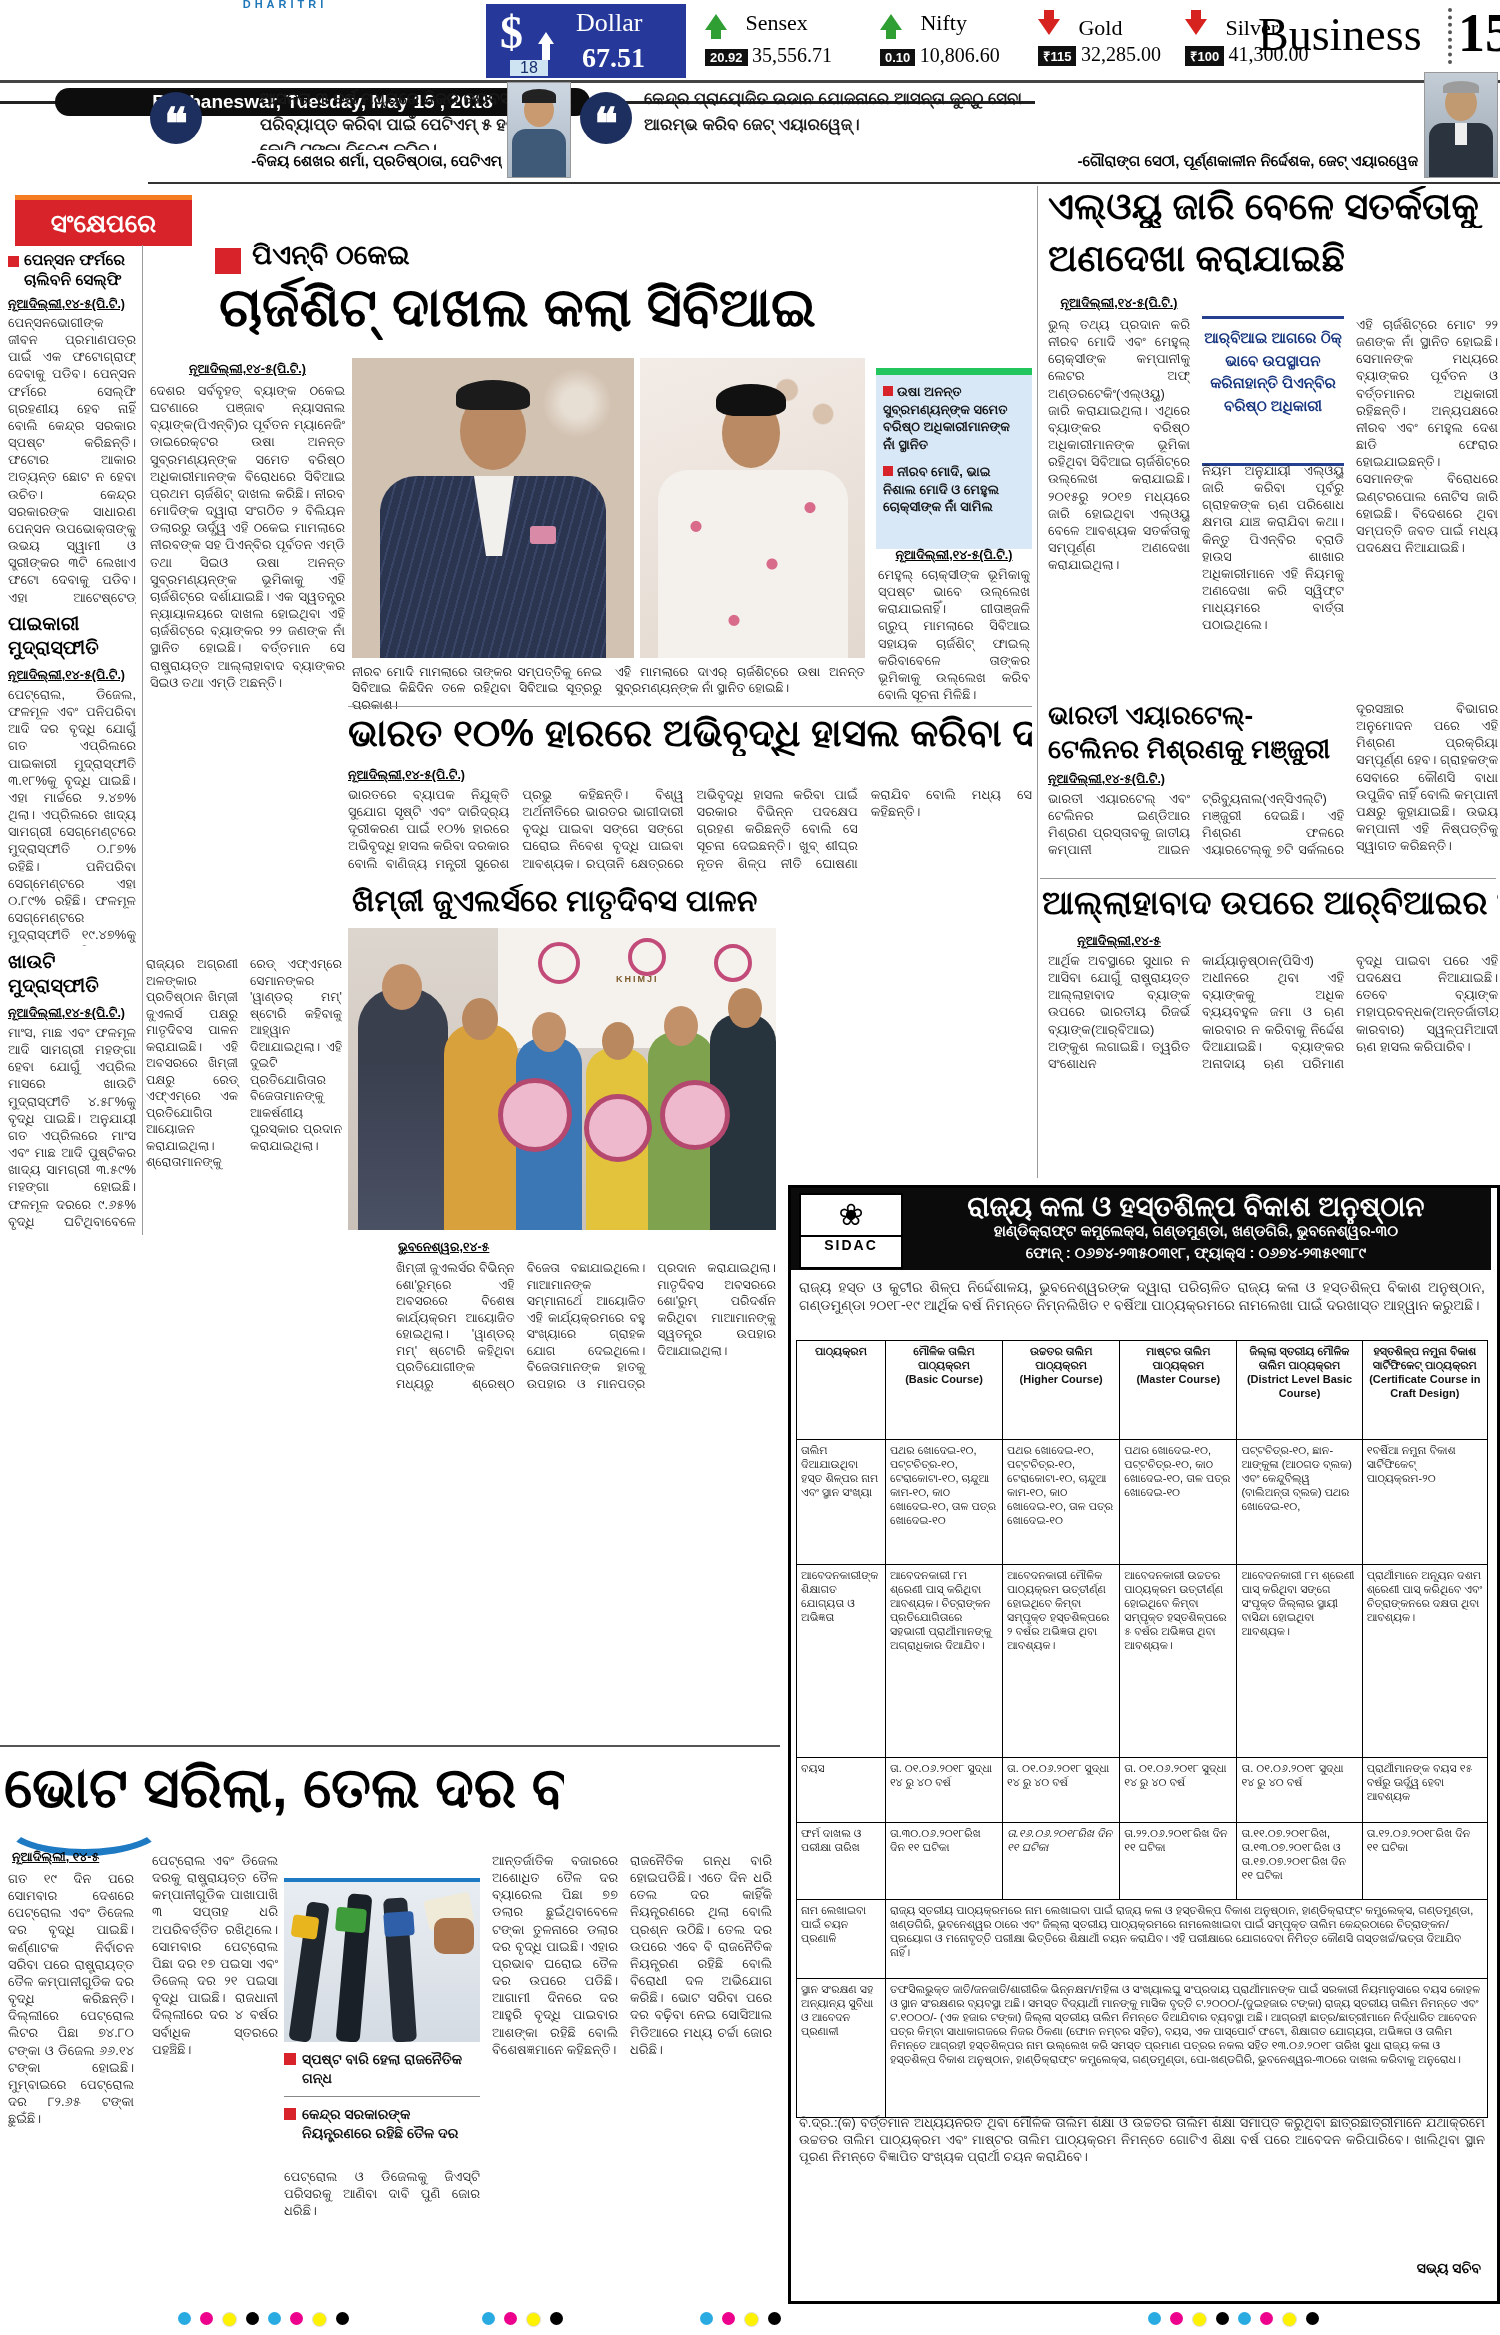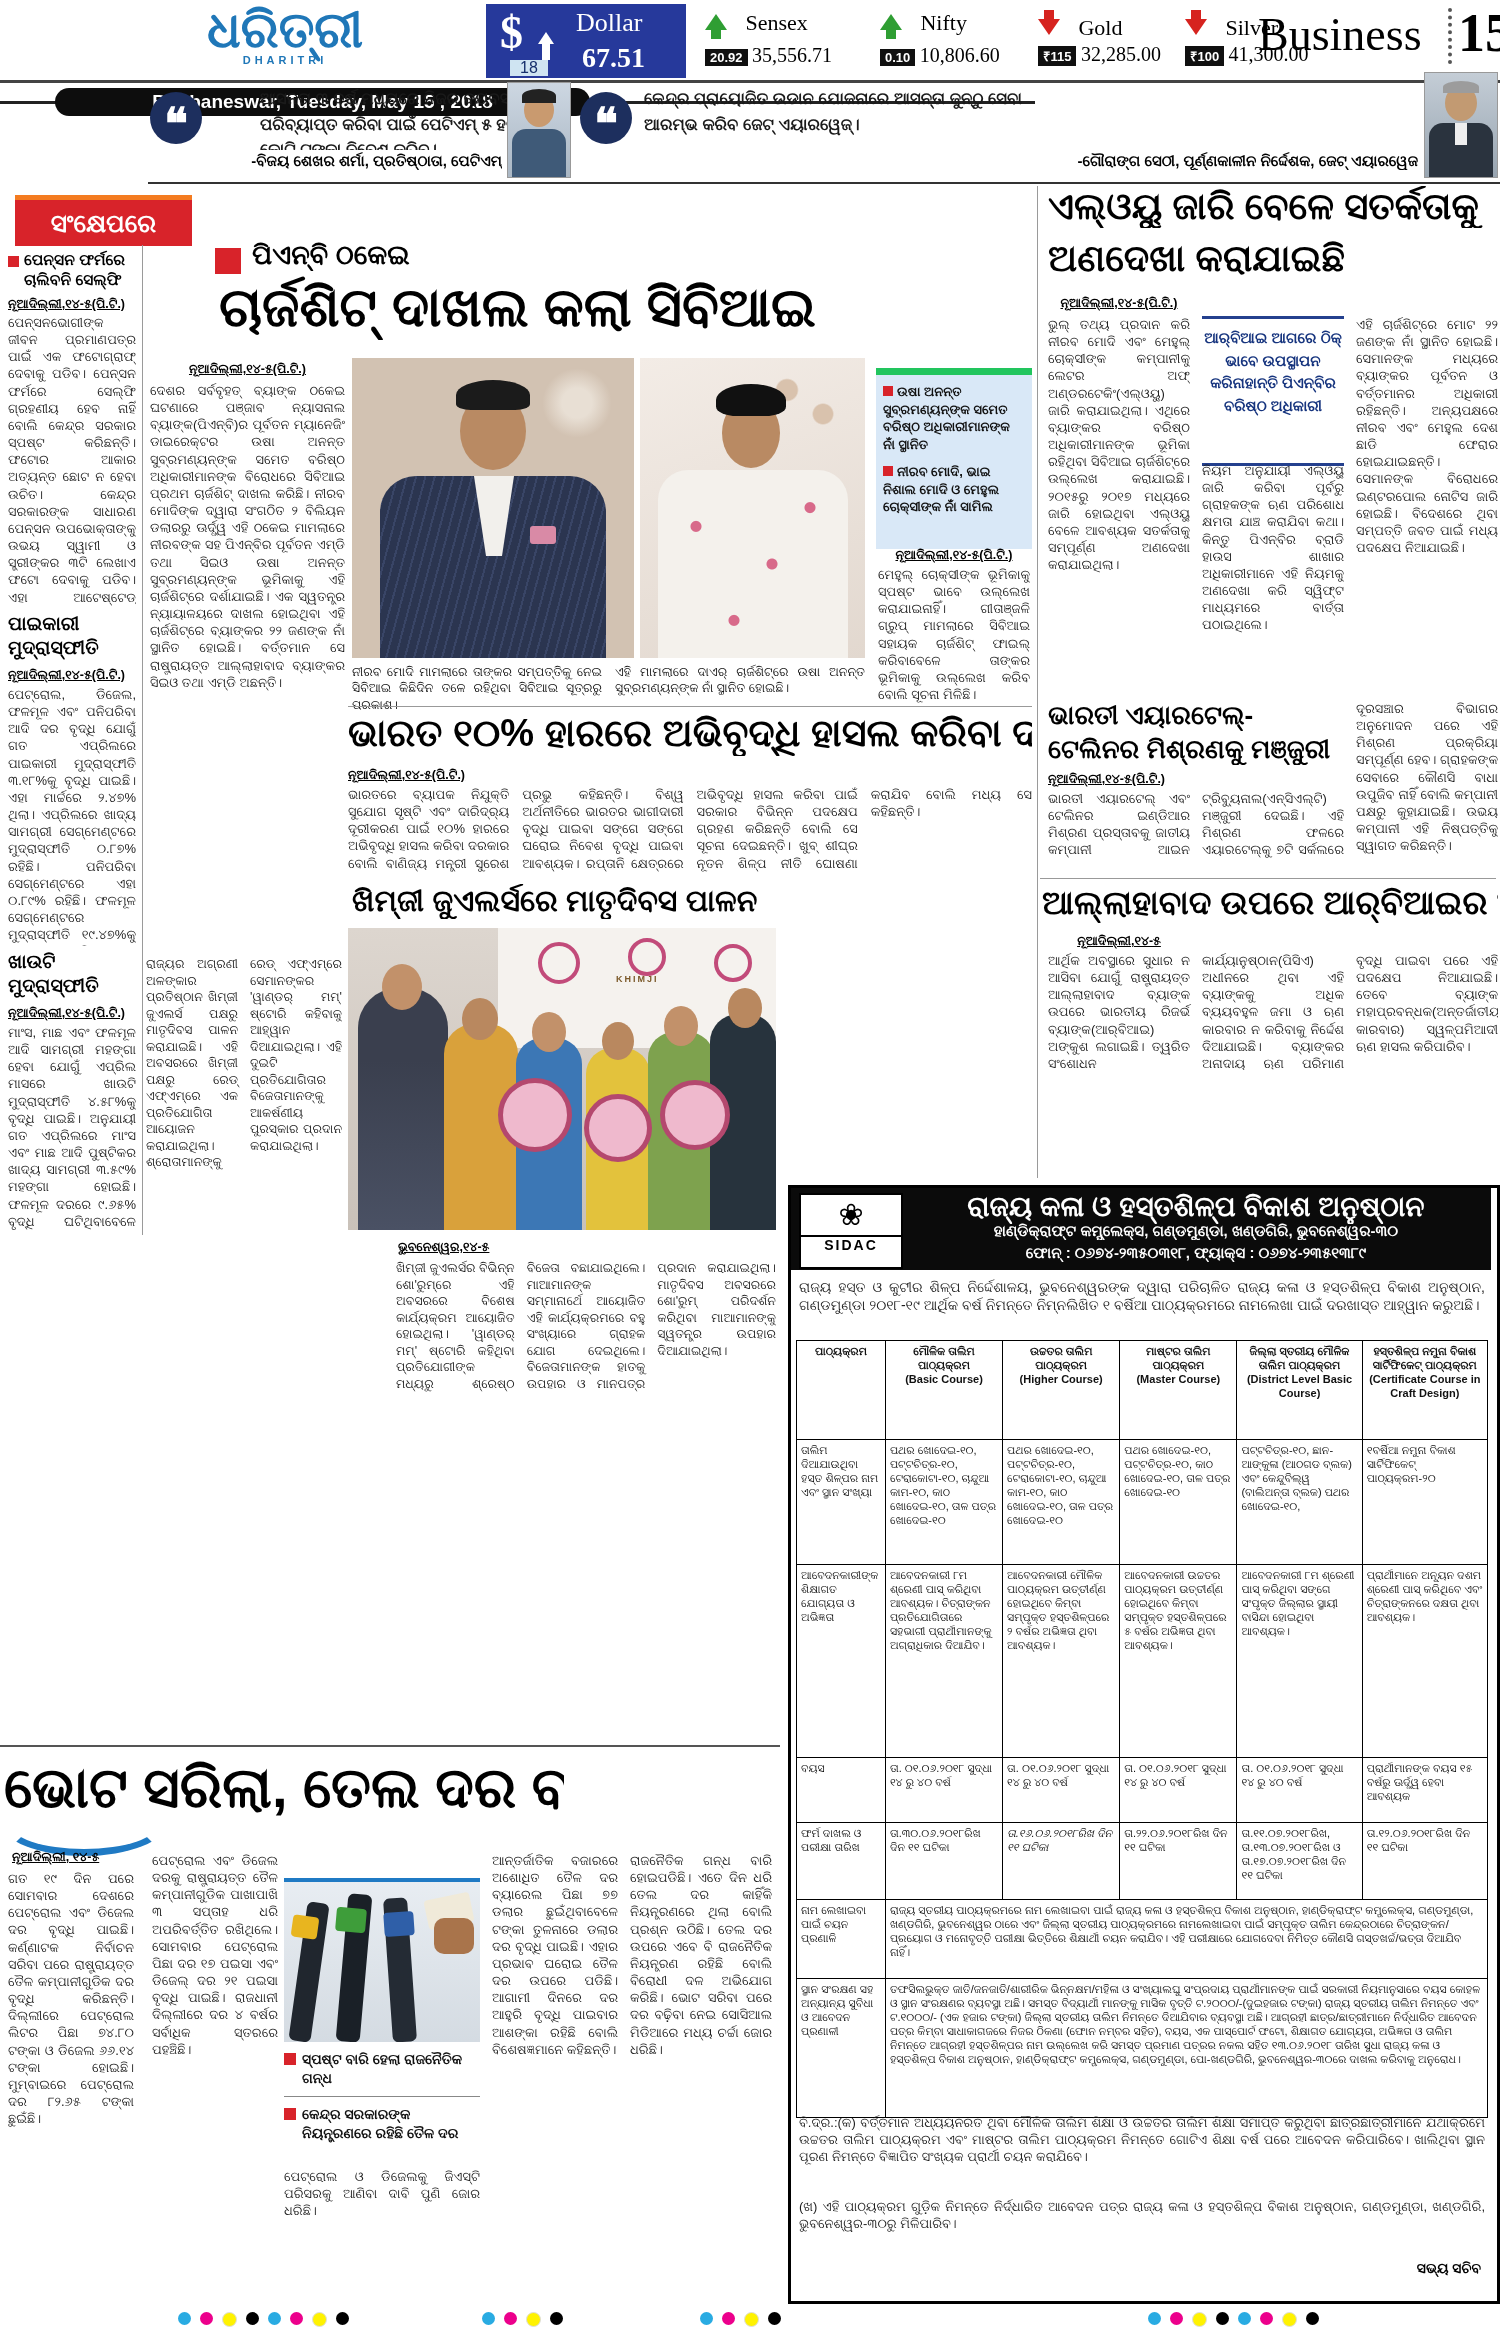--- a/index.html
+++ b/index.html
@@ -48,21 +48,20 @@
   .adtable .hd{font-weight:bold;text-align:center;}
   .cellclip{overflow:hidden;}
   .dotsgrp{display:flex;gap:9px;}
   .dot{width:13px;height:13px;border-radius:50%;}
   .bullet-row{display:flex;gap:6px;align-items:flex-start;font-weight:bold;font-size:14px;line-height:1.35;}
 </style>
 </head>
 <body>
 
 <div class="abs" style="left:110px;top:2px;width:350px;height:80px;text-align:center;">
-  <div style="font-size:50px;font-weight:bold;color:#1f77b8;line-height:56px;">ଧରିତ୍ରୀ</div>
   <div style="font-size:11px;font-weight:bold;color:#1f77b8;letter-spacing:4px;margin-top:-4px;">DHARITRI</div>
 </div>
 
 <div class="abs dollarbox" style="left:486px;top:4px;width:200px;height:74px;">
   <span class="abs serif" style="left:14px;top:2px;font-size:46px;font-weight:bold;">$</span>
   <span class="abs" style="left:52px;top:28px;width:0;height:0;border-left:8px solid transparent;border-right:8px solid transparent;border-bottom:12px solid #fff;"></span>
   <span class="abs" style="left:56px;top:40px;width:8px;height:16px;background:#fff;"></span>
   <div class="abs serif" style="left:90px;top:4px;font-size:26px;">Dollar</div>
   <div class="abs serif" style="left:96px;top:38px;font-size:28px;font-weight:bold;">67.51</div>
   <div class="abs" style="left:24px;top:56px;width:38px;height:16px;background:#cfe4f2;color:#17306d;font-size:16px;text-align:center;line-height:16px;">18</div>
@@ -404,21 +403,20 @@
             <div class="cellclip" style="height:132px;">ସ୍ଥାନ ସଂରକ୍ଷଣ ସହ ଅନ୍ୟାନ୍ୟ ସୁବିଧା ଓ ଆବେଦନ ପ୍ରଣାଳୀ</div>
           </td>
       <td colspan="5">
             <div class="cellclip" style="height:132px;">ତଫସିଲଭୁକ୍ତ ଜାତି/ଜନଜାତି/ଶାରୀରିକ ଭିନ୍ନକ୍ଷମ/ମହିଳା ଓ ସଂଖ୍ୟାଲଘୁ ସଂପ୍ରଦାୟ ପ୍ରାର୍ଥୀମାନଙ୍କ ପାଇଁ ସରକାରୀ ନିୟମାନୁସାରେ ବୟସ କୋହଳ ଓ ସ୍ଥାନ ସଂରକ୍ଷଣର ବ୍ୟବସ୍ଥା ଅଛି। ସମସ୍ତ ବିଦ୍ୟାର୍ଥୀ ମାନଙ୍କୁ ମାସିକ ବୃତ୍ତି ଟ.୨୦୦୦/-(ଦୁଇହଜାର ଟଙ୍କା) ରାଜ୍ୟ ସ୍ତରୀୟ ତାଲିମ ନିମନ୍ତେ ଏବଂ ଟ.୧୦୦୦/- (ଏକ ହଜାର ଟଙ୍କା) ଜିଲ୍ଲା ସ୍ତରୀୟ ତାଲିମ ନିମନ୍ତେ ଦିଆଯିବାର ବ୍ୟବସ୍ଥା ଅଛି। ଆଗ୍ରହୀ ଛାତ୍ର/ଛାତ୍ରୀମାନେ ନିର୍ଦ୍ଧାରିତ ଆବେଦନ ପତ୍ର କିମ୍ବା ସାଧାକାଗଜରେ ନିଜର ଠିକଣା (ଫୋନ ନମ୍ବର ସହିତ), ବୟସ, ଏକ ପାସ୍‌ପୋର୍ଟ ଫଟୋ, ଶିକ୍ଷାଗତ ଯୋଗ୍ୟତା, ଅଭିଜ୍ଞତା ଓ ତାଲିମ ନିମନ୍ତେ ଆଗ୍ରହୀ ହସ୍ତଶିଳ୍ପର ନାମ ଉଲ୍ଲେଖ କରି ସମସ୍ତ ପ୍ରମାଣ ପତ୍ରର ନକଲ ସହିତ ୧୩.୦୬.୨୦୧୮ ତାରିଖ ସୁଧା ରାଜ୍ୟ କଳା ଓ ହସ୍ତଶିଳ୍ପ ବିକାଶ ଅନୁଷ୍ଠାନ, ହାଣ୍ଡିକ୍ରାଫ୍ଟ କମ୍ପ୍ଲେକ୍ସ, ଗଣ୍ଡମୁଣ୍ଡା, ପୋ-ଖଣ୍ଡଗିରି, ଭୁବନେଶ୍ୱର-୩୦ରେ ଦାଖଲ କରିବାକୁ ଅନୁରୋଧ।</div>
           </td>
     </tr>
   </tbody>
     </table>
 
   <div class="abs jtext" style="left:8px;top:926px;width:686px;height:78px;font-size:13px;">ବି.ଦ୍ର.:(କ) ବର୍ତ୍ତମାନ ଅଧ୍ୟୟନରତ ଥିବା ମୌଳିକ ତାଲିମ ଶିକ୍ଷା ଓ ଉଚ୍ଚତର ତାଲିମ ଶିକ୍ଷା ସମାପ୍ତ କରୁଥିବା ଛାତ୍ରଛାତ୍ରୀମାନେ ଯଥାକ୍ରମେ ଉଚ୍ଚତର ତାଲିମ ପାଠ୍ୟକ୍ରମ ଏବଂ ମାଷ୍ଟର ତାଲିମ ପାଠ୍ୟକ୍ରମ ନିମନ୍ତେ ଗୋଟିଏ ଶିକ୍ଷା ବର୍ଷ ପରେ ଆବେଦନ କରିପାରିବେ। ଖାଲିଥିବା ସ୍ଥାନ ପୂରଣ ନିମନ୍ତେ ବିଜ୍ଞାପିତ ସଂଖ୍ୟକ ପ୍ରାର୍ଥୀ ଚୟନ କରାଯିବେ।</div>
-  <div class="abs jtext" style="left:8px;top:1010px;width:686px;height:50px;font-size:13px;">(ଖ) ଏହି ପାଠ୍ୟକ୍ରମ ଗୁଡ଼ିକ ନିମନ୍ତେ ନିର୍ଦ୍ଧାରିତ ଆବେଦନ ପତ୍ର ରାଜ୍ୟ କଳା ଓ ହସ୍ତଶିଳ୍ପ ବିକାଶ ଅନୁଷ୍ଠାନ, ଗଣ୍ଡମୁଣ୍ଡା, ଖଣ୍ଡଗିରି, ଭୁବନେଶ୍ୱର-୩୦ରୁ ମିଳିପାରିବ।</div>
   <div class="abs hl" style="left:480px;top:1072px;width:210px;font-size:14px;text-align:right;">ସଭ୍ୟ ସଚିବ</div>
 </div>
 
 <div class="abs dotsgrp" style="left:178px;top:2312px;">
   <span class="dot" style="background:#29abe2;"></span>
   <span class="dot" style="background:#ec008c;"></span>
   <span class="dot" style="background:#fff200;border:1px solid #ddd;"></span>
   <span class="dot" style="background:#000;"></span>
 </div>
 <div class="abs dotsgrp" style="left:268px;top:2312px;">

